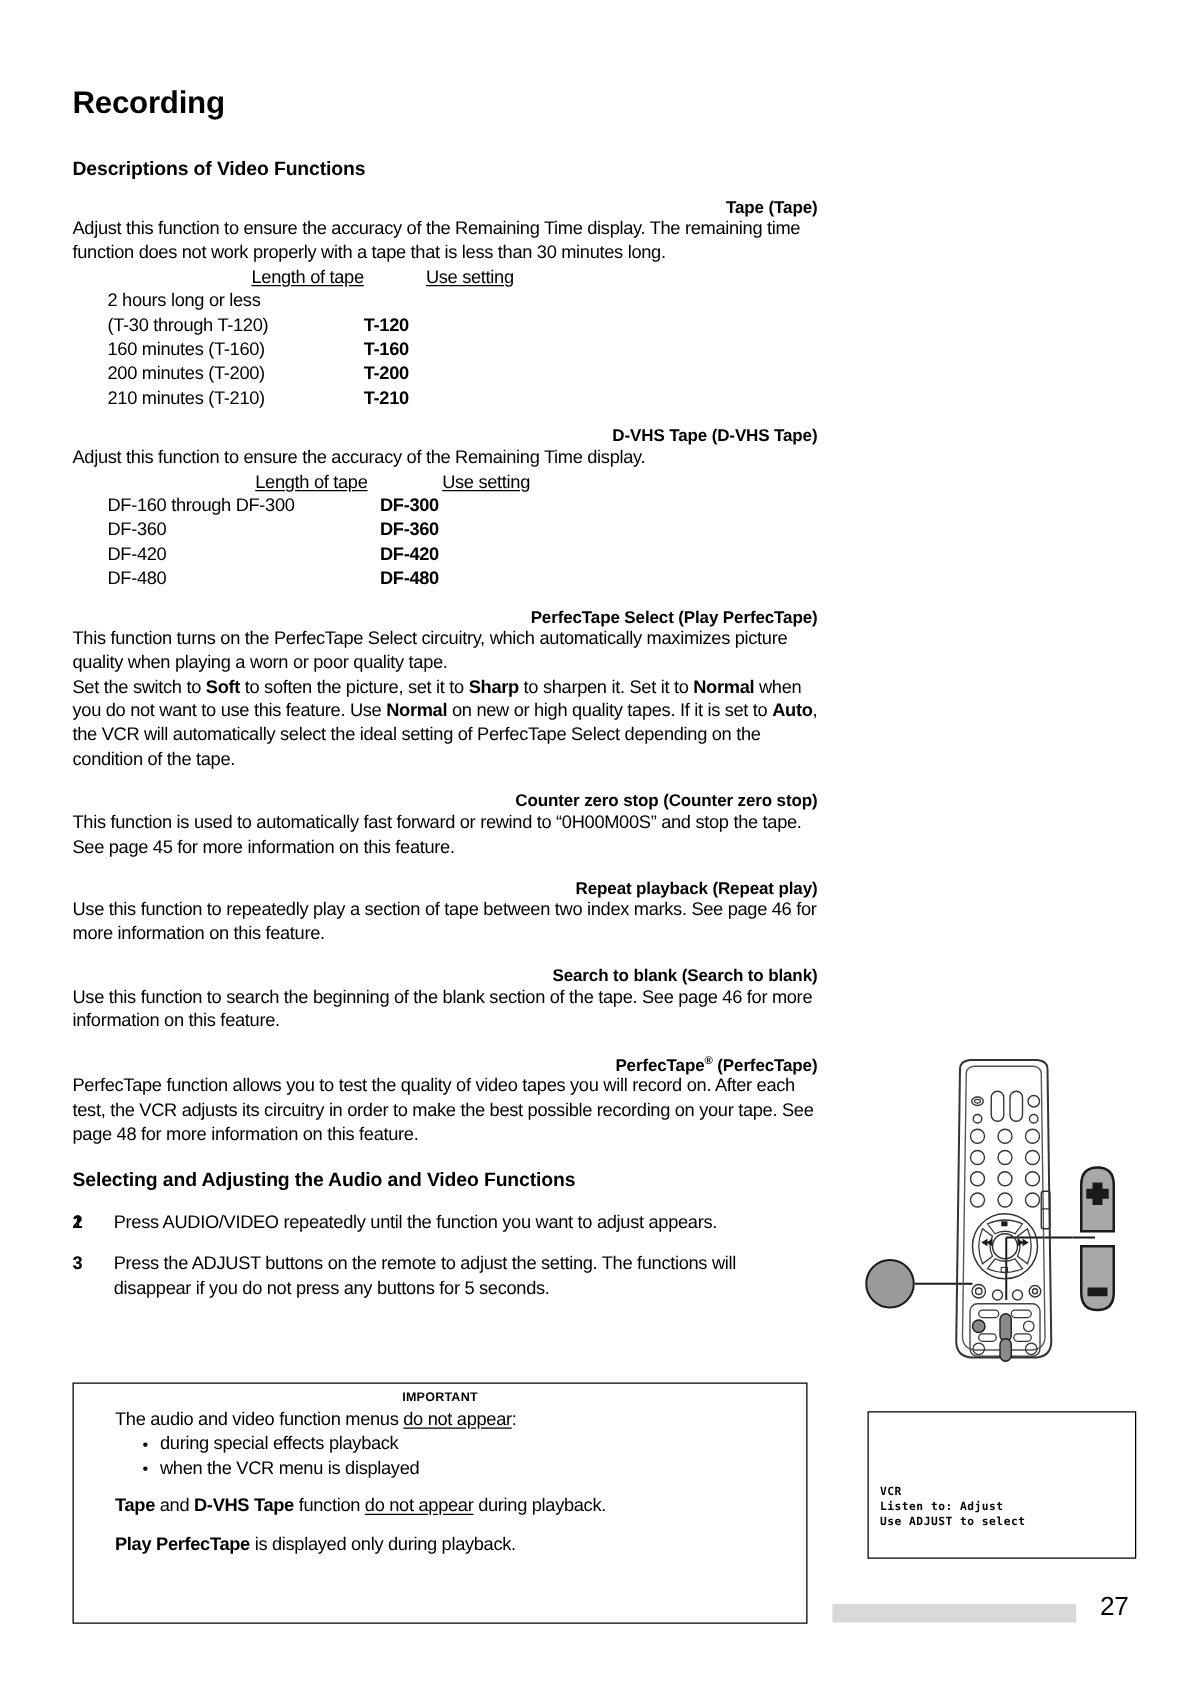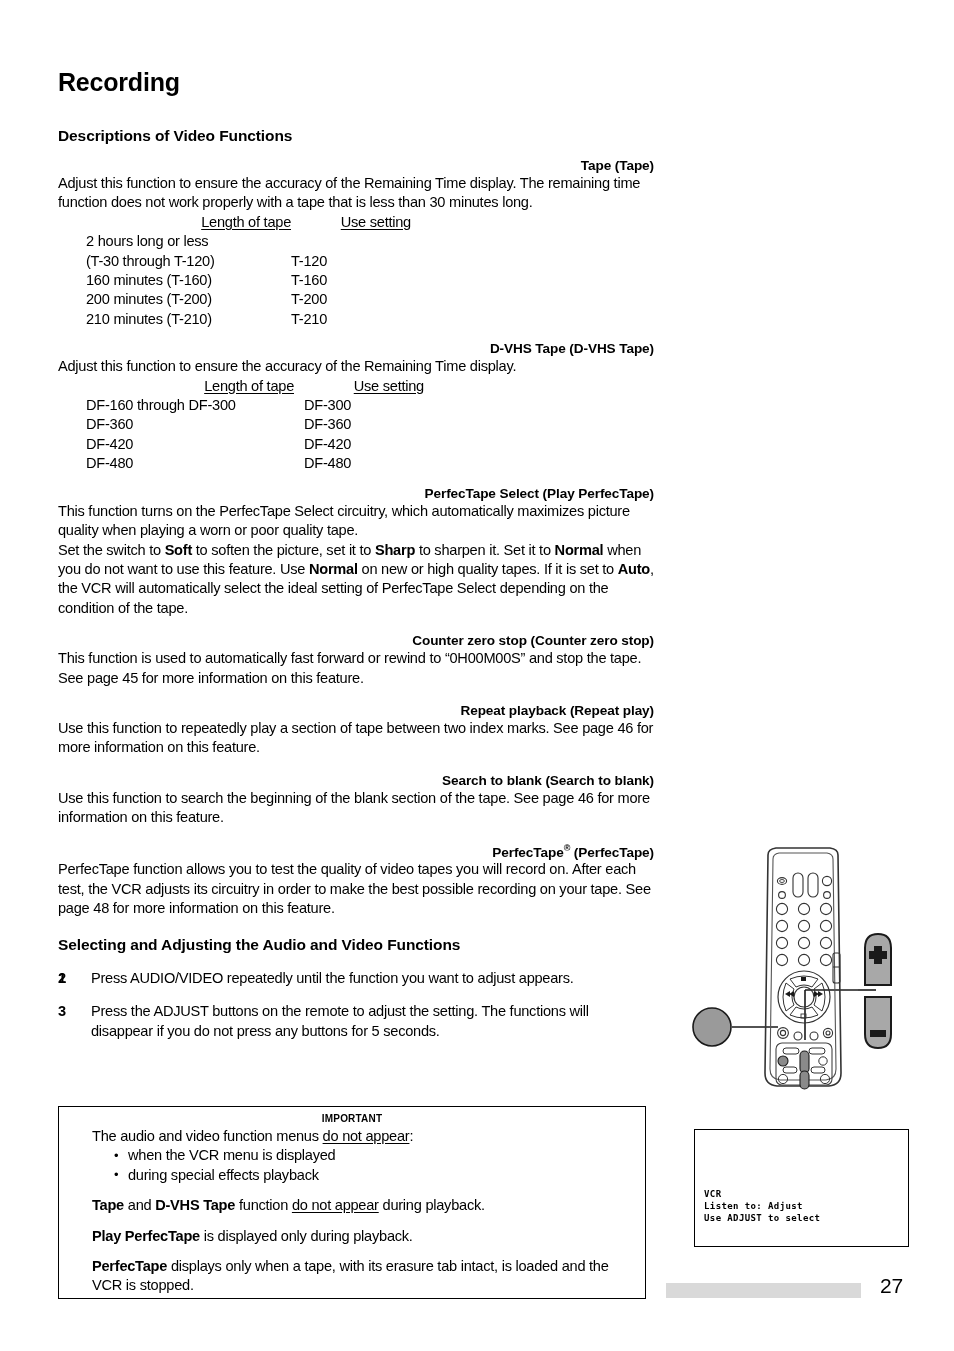--- a/index.html
+++ b/index.html
@@ -70,21 +70,21 @@
     font-size: 14.6px;
     line-height: 19.4px;
     letter-spacing: -0.25px;
   }
   table.spec td {
     padding: 0;
     vertical-align: top;
     white-space: pre;
   }
   table.spec td.c1 { width: 205px; }
-  table.spec td.c2 { width: 120px; }
+  table.spec td.c2 { width: 120px; font-weight: bold; }
   table.spec.dvhs td.c1 { width: 208px; }
   table.spec.dvhs td.c2 { width: 120px; }
   table.spec th {
     padding: 0;
     text-align: right;
     font-weight: normal;
     font-size: 14.6px;
     line-height: 19.4px;
   }
   .u { text-decoration: underline; text-underline-offset: 2px; }
@@ -322,29 +322,28 @@
         <span>Press the ADJUST buttons on the remote to adjust the setting.  The functions will disappear if you do not press any buttons for 5 seconds.</span>
       </li>
     </ol>
 
   </div>
 
   <div class="important-box">
     <div class="important-title">IMPORTANT</div>
     <p><span>The audio and video function menus </span><span class="u">do not appear</span><span>:</span></p>
     <ul>
+      <li>during special effects playback</li>
       <li>when the VCR menu is displayed</li>
-      <li>during special effects playback</li>
     </ul>
     <div class="imp-gap"></div>
     <p><b>Tape</b><span> and </span><b>D-VHS Tape</b><span> function </span><span class="u">do not appear</span><span> during playback.</span></p>
     <div class="imp-gap"></div>
     <p><b>Play PerfecTape</b><span> is displayed only during playback.</span></p>
     <div class="imp-gap"></div>
-    <p><b>PerfecTape</b><span> displays only when a tape, with its erasure tab intact, is loaded and the VCR is stopped.</span></p>
   </div>
 
   <div class="illus">
     <svg width="250" height="270" viewBox="0 0 250 270" xmlns="http://www.w3.org/2000/svg">
       <g fill="none" stroke="#1a1a1a" stroke-width="1.2">
 
         <line x1="42" y1="182" x2="88" y2="182" stroke-width="1.6"></line>
         <line x1="186" y1="145" x2="168" y2="145" stroke-width="1.6"></line>
         <line x1="168" y1="145" x2="115" y2="145" stroke-width="1.6"></line>
         <line x1="115" y1="145" x2="115" y2="195" stroke-width="1.6"></line>

